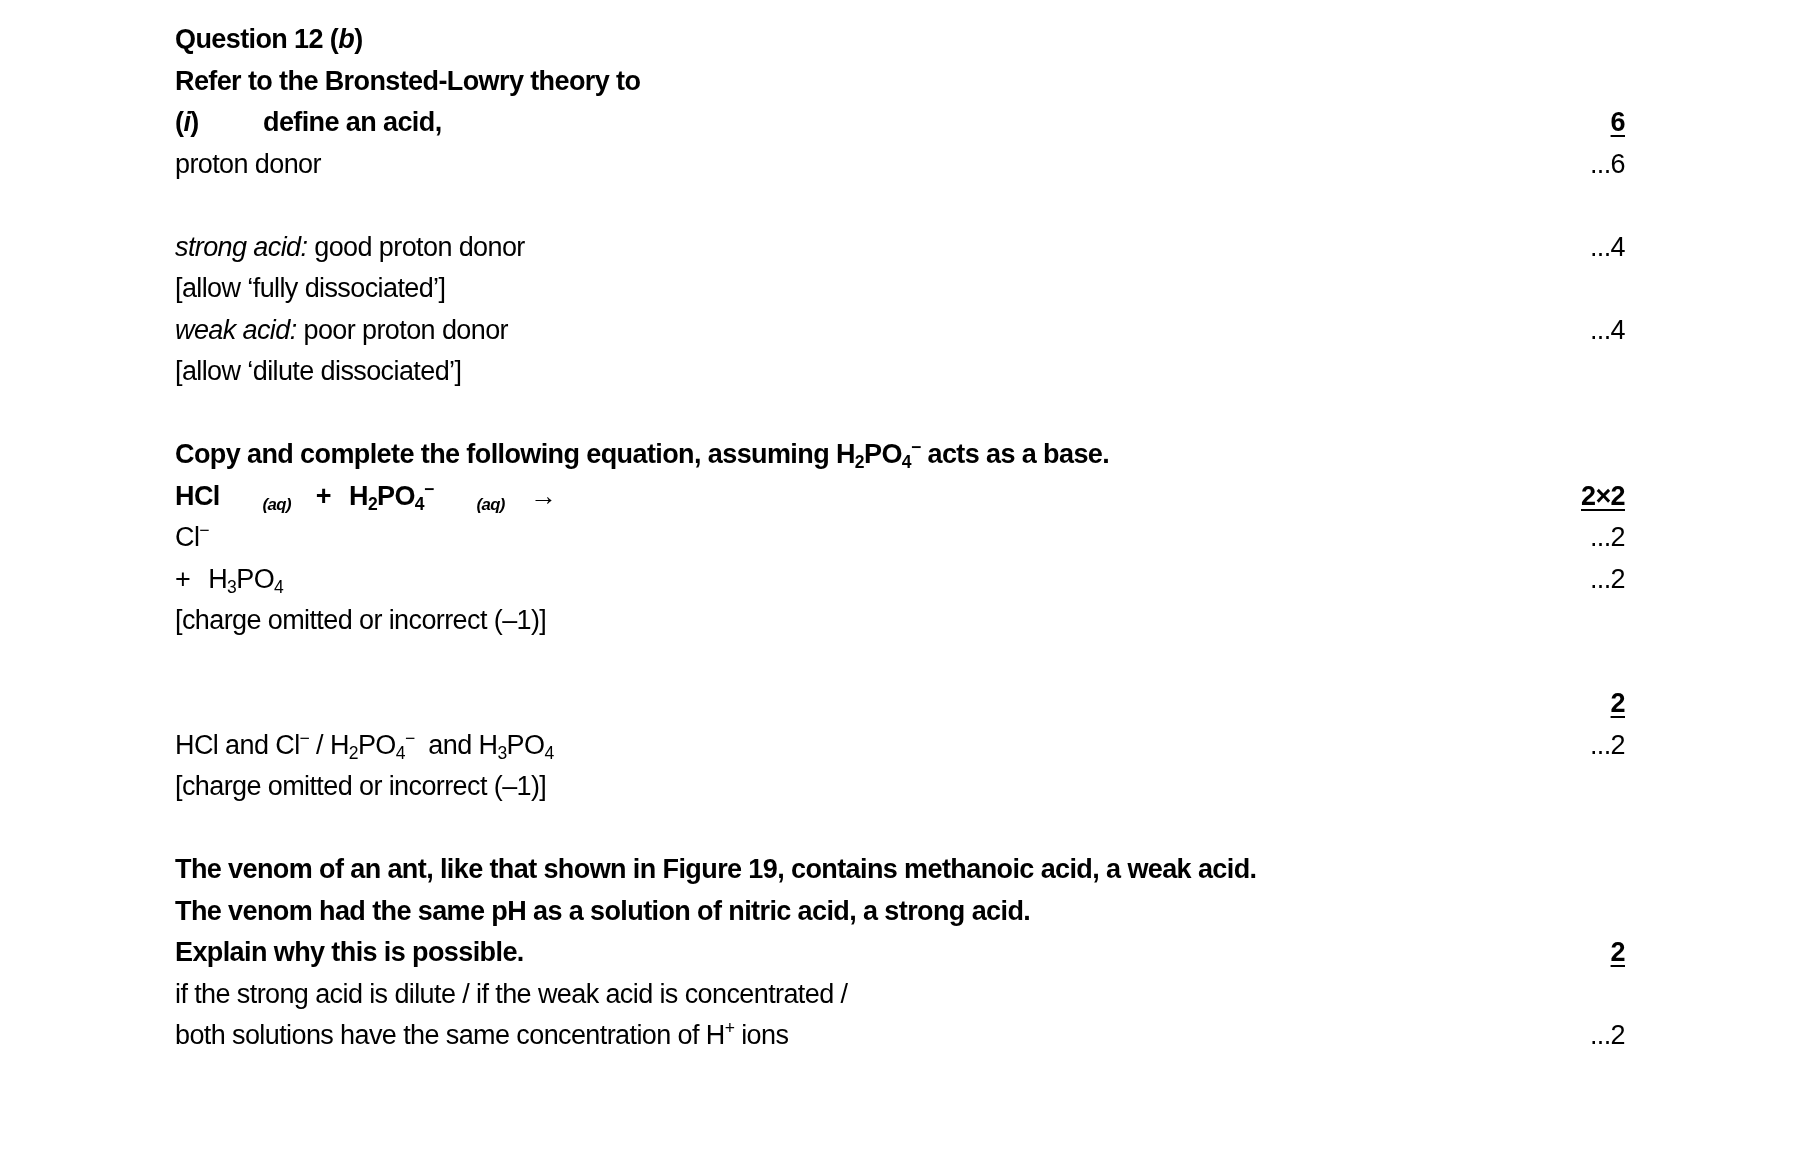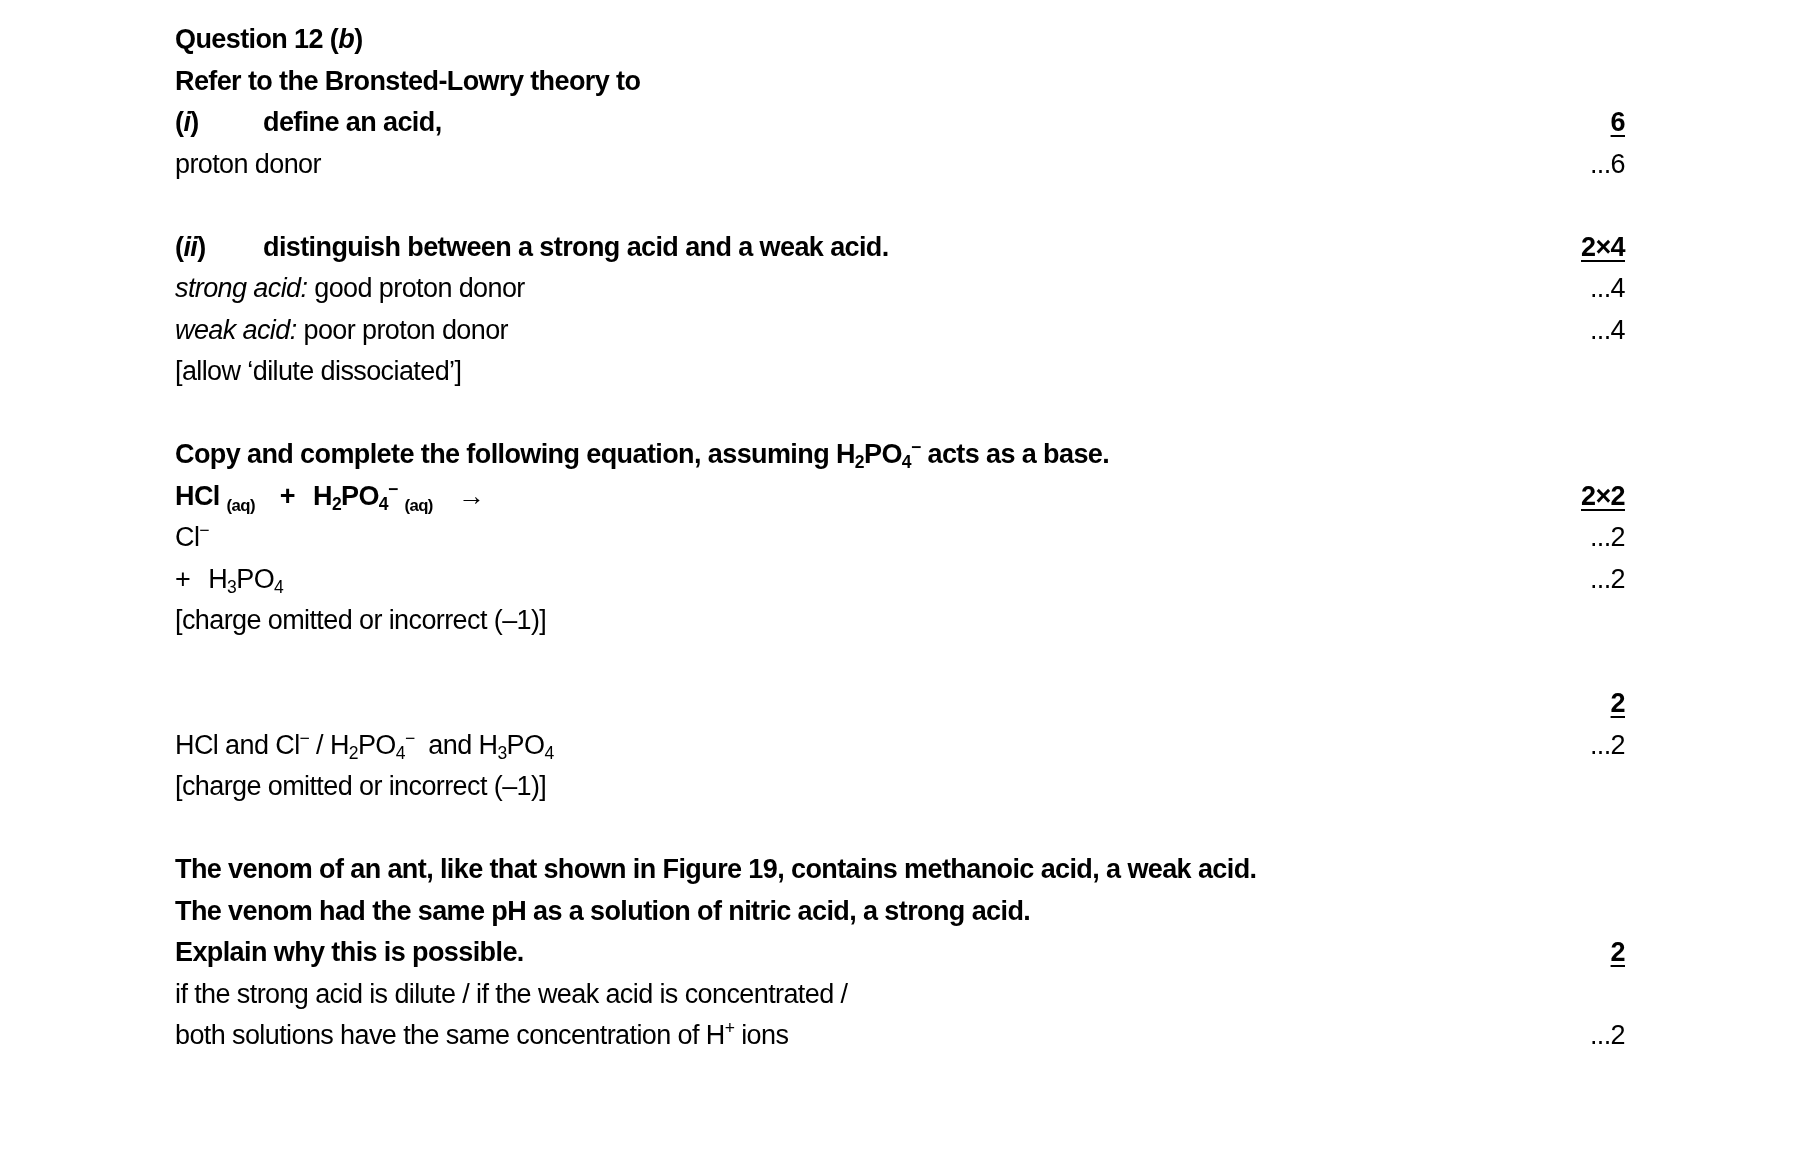--- a/index.html
+++ b/index.html
@@ -17,21 +17,21 @@
     .i { font-style: italic; }
     .tab { display: inline-block; width: 88px; }
     .mark {
       position: absolute; right: 0; top: 0; text-align: right;
       font-size: 27px;
     }
     .mark.total { font-weight: bold; text-decoration: underline; text-underline-offset: 4px; }
     sub, sup { font-size: 0.65em; line-height: 0; }
     sub { vertical-align: -0.3em; }
     sup { vertical-align: 0.55em; }
-    .aq { font-size: 0.62em; vertical-align: -0.35em; line-height: 0; }
+    .aq { font-style: italic; font-size: 0.62em; vertical-align: -0.35em; line-height: 0; margin-left: 36px; }
     .gap { display: inline-block; width: 18px; }
   </style>
 </head>
 <body>
 
 <div class="doc">
 
   <div class="line b">
     <span>Question 12</span>
     <span>(<span class="i">b</span>)</span>
@@ -41,29 +41,26 @@
   <div class="line b">
     <span class="tab">(<span class="i">i</span>)</span><span>define an acid,</span>
     <span class="mark total">6</span>
   </div>
   <div class="line">
     <span>proton donor</span>
     <span class="mark">...6</span>
   </div>
   <div class="line blank"></div>
 
-  <div class="line b">
-    <span class="tab">(<span class="i">ii</span>)</span><span>distinguish between a strong acid and a weak acid.</span>
-    <span class="mark total">2×4</span>
-  </div>
   <div class="line">
     <span class="i">strong acid:</span>
     <span>good proton donor</span>
     <span class="mark">...4</span>
   </div>
+  <div class="line">[allow ‘fully dissociated’]</div>
   <div class="line">
     <span class="i">weak acid:</span>
     <span>poor proton donor</span>
     <span class="mark">...4</span>
   </div>
   <div class="line">[allow ‘dilute dissociated’]</div>
   <div class="line blank"></div>
 
   <div class="line b">
     <span>Copy and complete the following equation, assuming H</span><sub>2</sub><span>PO</span><sub>4</sub><sup>−</sup><span> acts as a base.</span>

